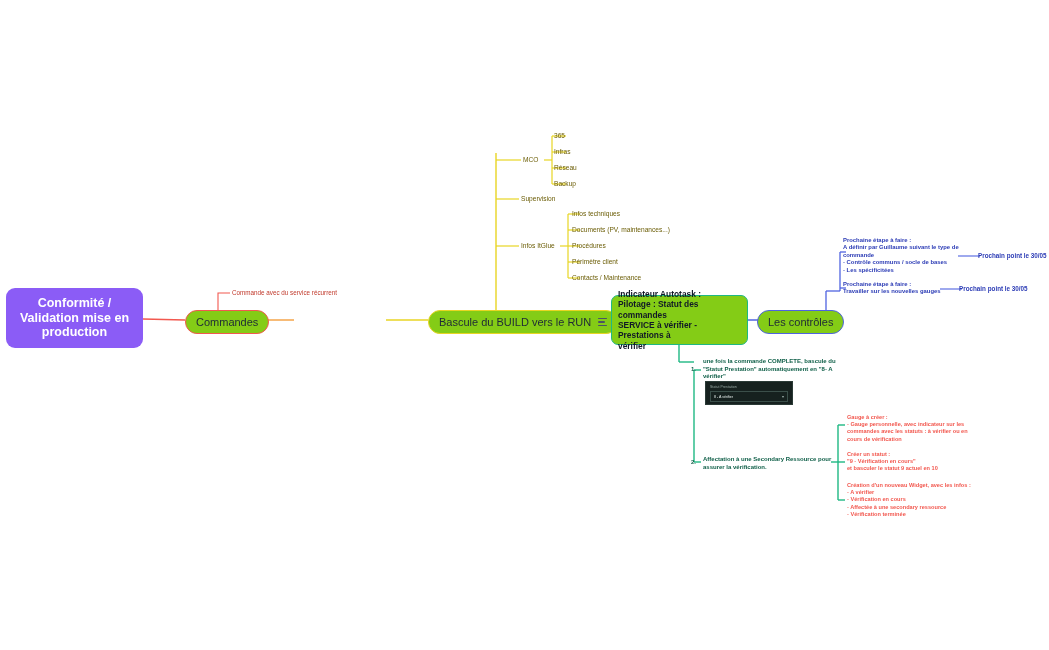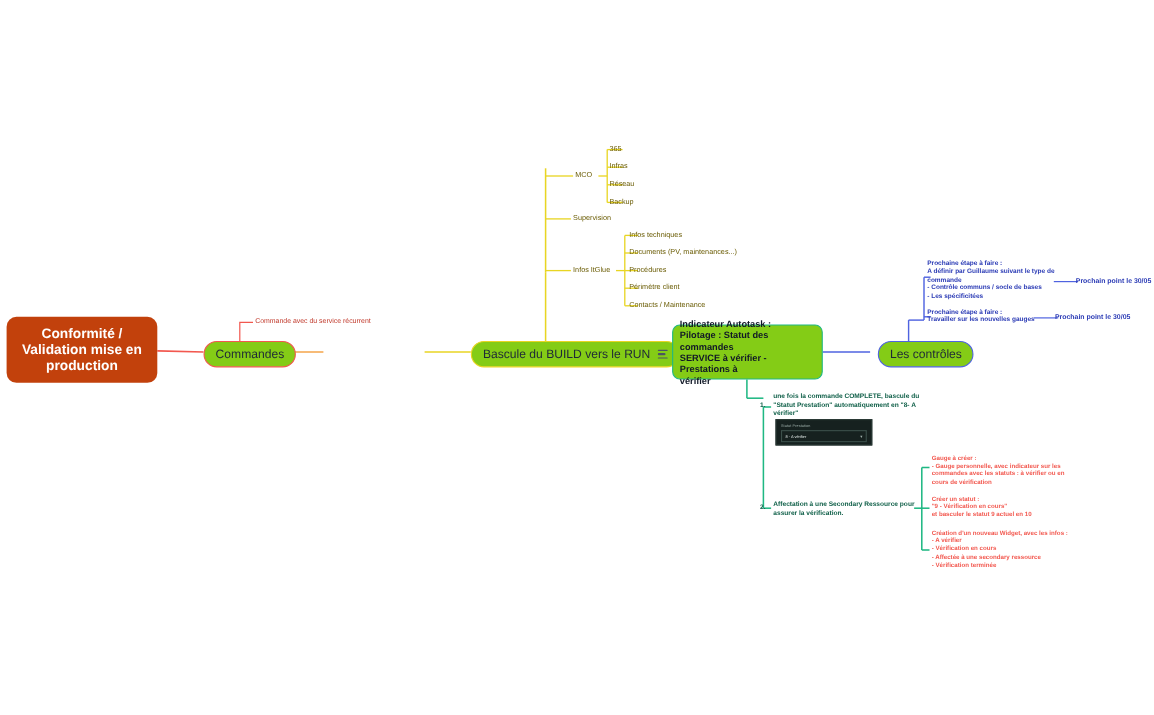--- a/index.html
+++ b/index.html
@@ -37,21 +37,21 @@
     align-items: center;
     justify-content: center;
   }
 
   
   .root-node {
     left: 6px;
     top: 288px;
     width: 137px;
     height: 60px;
-    background: #c2410c;
+    background: #8b5cf6;
     border-radius: 9px;
     color: #ffffff;
     font-weight: bold;
     font-size: 12.5px;
     line-height: 14.5px;
     text-align: center;
     padding: 2px 6px;
   }
 
   .pill {
@@ -76,21 +76,21 @@
     color: #1f2937;
   }
   .node-bascule {
     left: 428px;
     top: 310px;
     border-color: #e8d523;
     color: #1f2937;
     gap: 7px;
   }
   .node-controles {
-    left: 798px;
+    left: 757px;
     top: 310px;
     border-color: #4f63e0;
     color: #1f2937;
     align-items: center;
   }
 
   .node-indicateur {
     left: 611px;
     top: 295px;
     width: 137px;

